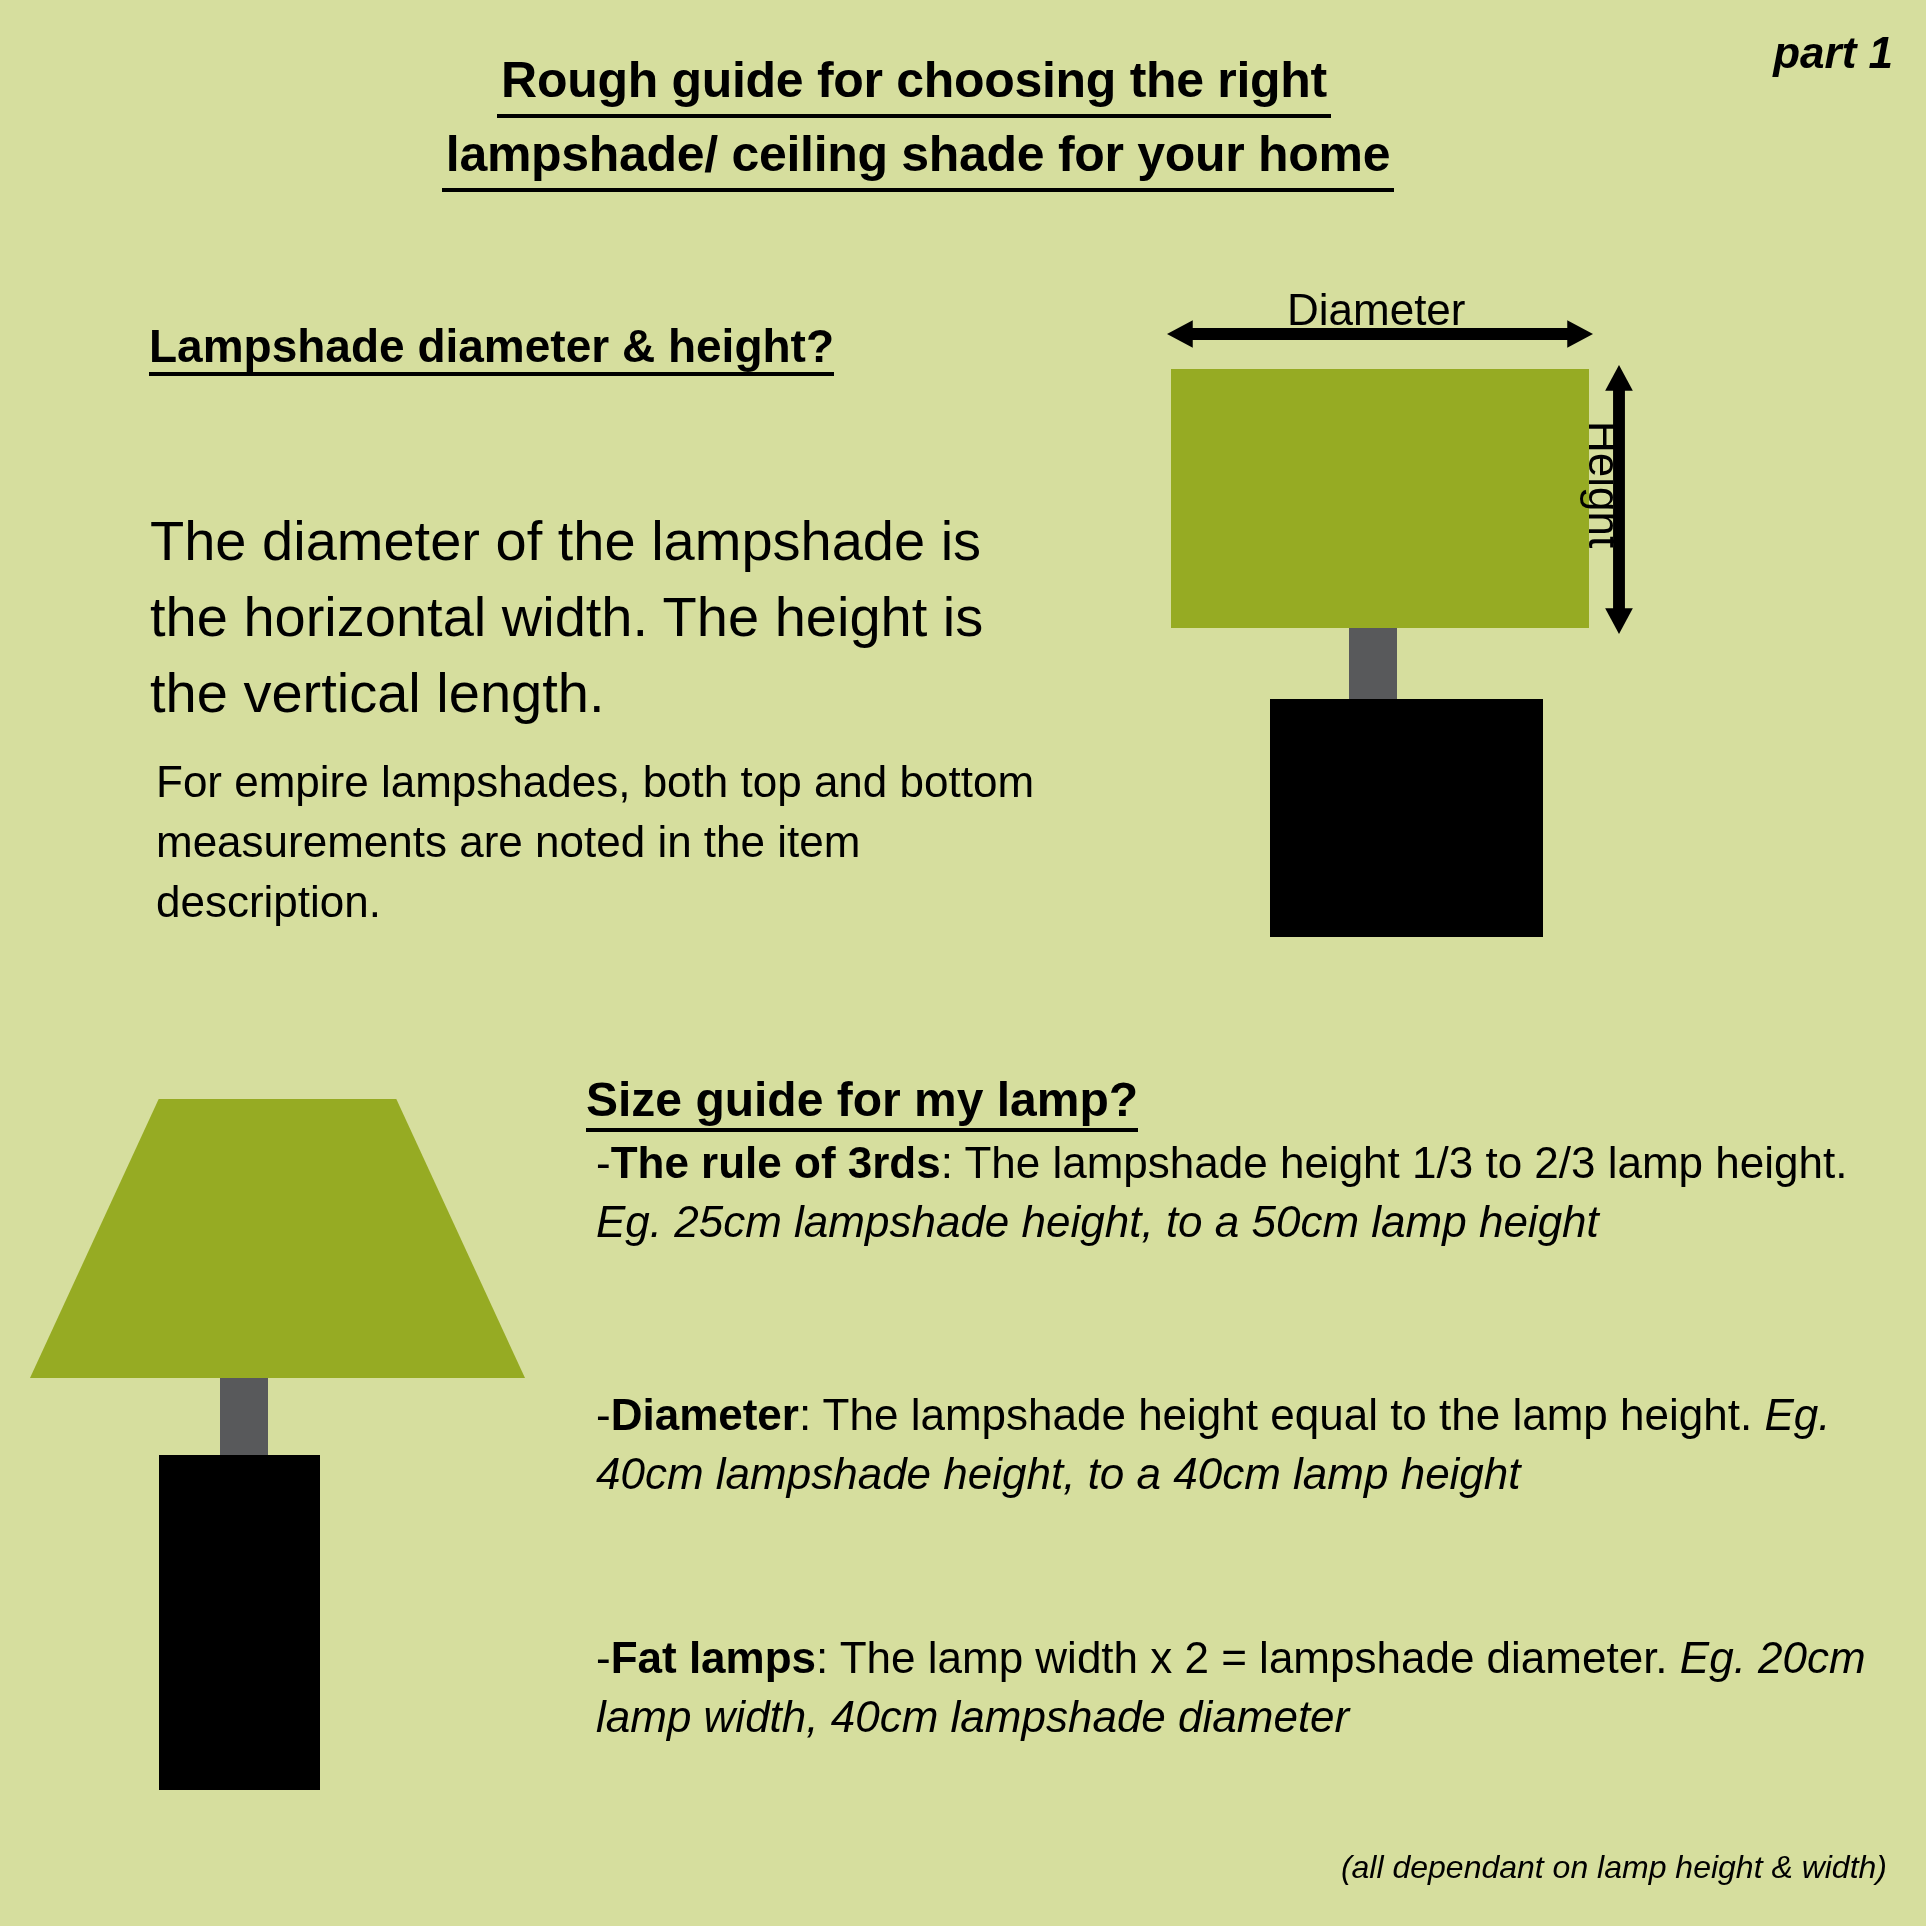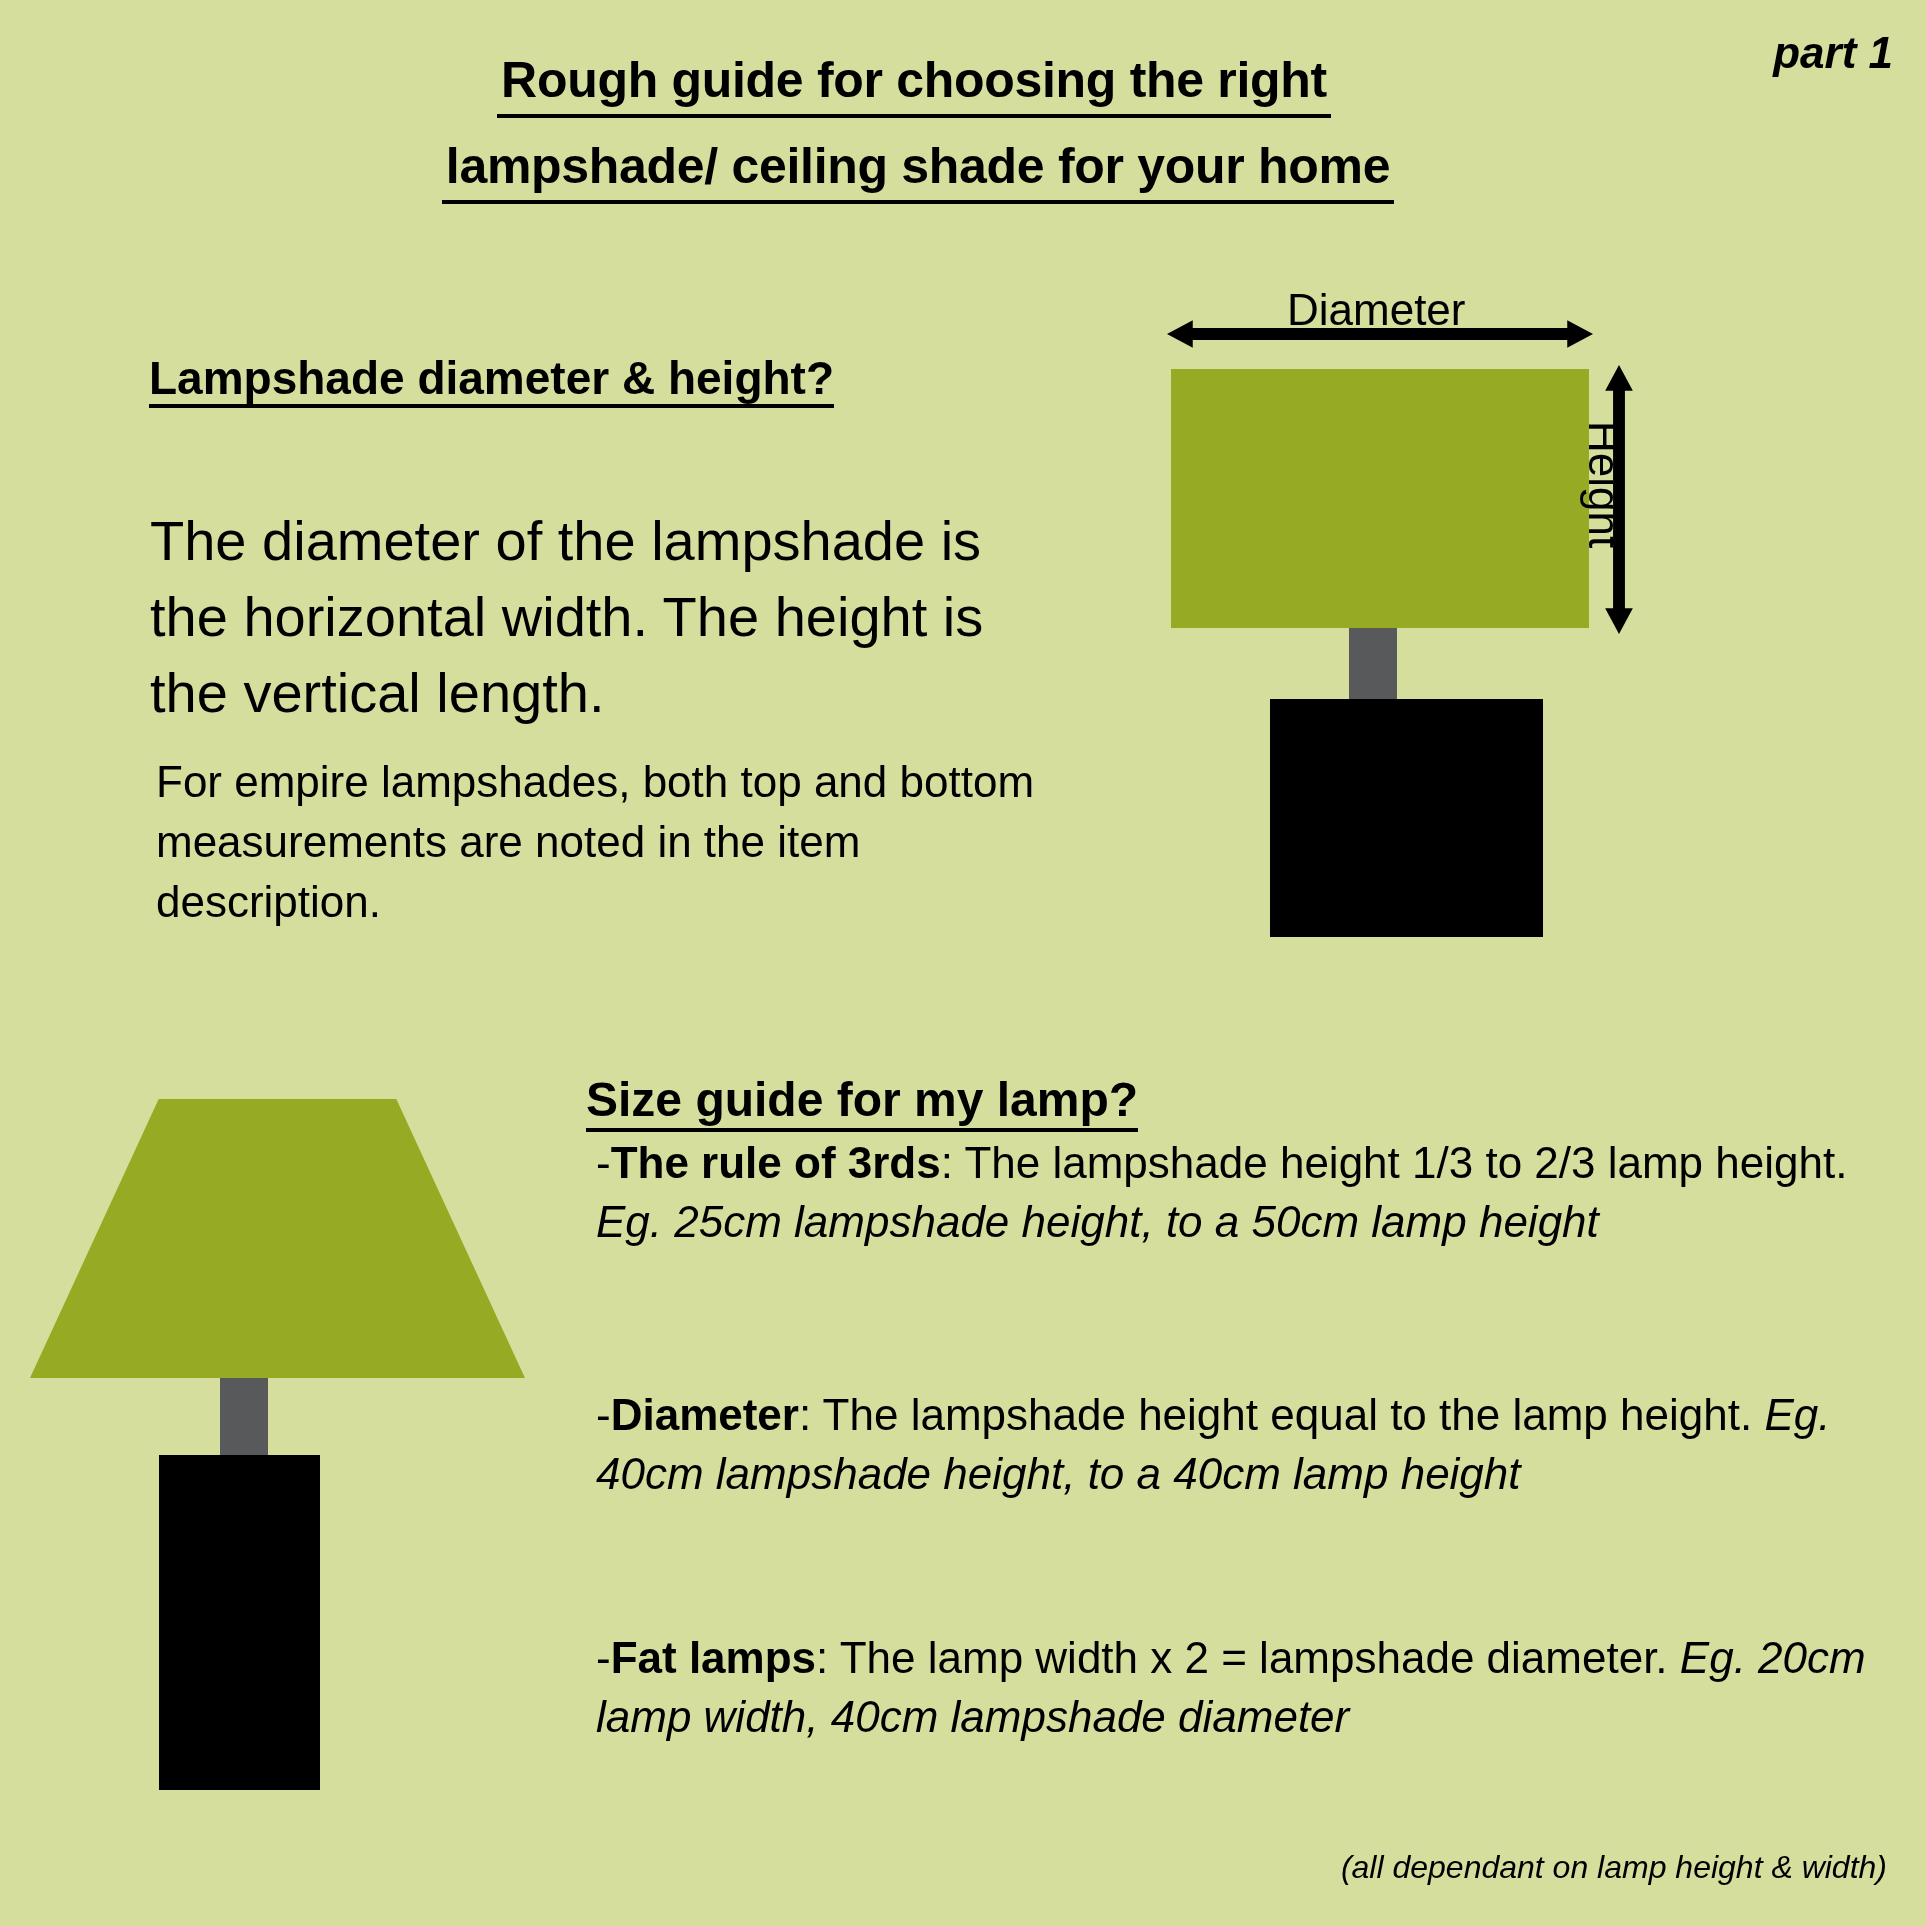--- a/index.html
+++ b/index.html
@@ -40,32 +40,31 @@
     font-weight: bold;
     line-height: 1.28;
     letter-spacing: -0.3px;
   }
   .title .line {
     display: inline-block;
     border-bottom: 4px solid #000;
     padding: 0 4px 2px 4px;
   }
   .title .l1 { margin-left: -99px; }
-  .title .l2 { margin-left: -91px; margin-top: 16px; text-align: right; }
+  .title .l2 { margin-left: -91px; margin-top: 4px; text-align: right; }
 
   
   .sec1-heading {
     position: absolute;
     left: 149px;
     top: 317px;
     width: 693px;
     font-size: 46px;
     font-weight: bold;
     line-height: 1.28;
-    margin-top: 32px;
   }
   .sec1-heading span {
     display: inline;
     border-bottom: 4px solid #000;
     box-decoration-break: clone;
     -webkit-box-decoration-break: clone;
   }
   .sec1-p1 {
     position: absolute;
     left: 150px;

